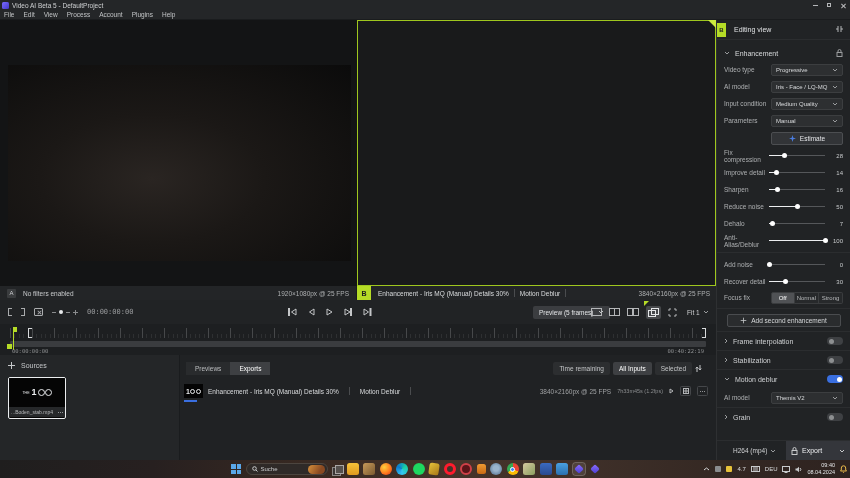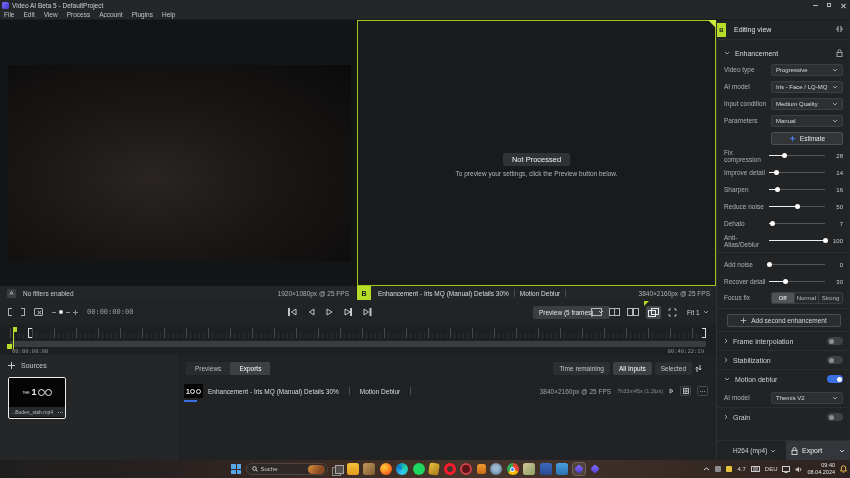--- a/index.html
+++ b/index.html
@@ -213,24 +213,20 @@
     <span class="menu-item">Plugins</span>
     <span class="menu-item">Help</span>
   </div>
 
   <div class="workspace">
     <div class="preview-a">
       <div class="video-a"></div>
     </div>
     <div class="preview-b">
       <div class="corner-flag"></div>
-      <div class="np-box">
-        <div class="np-title">Not Processed</div>
-        <div class="np-hint">To preview your settings, click the Preview button below.</div>
-      </div>
     </div>
   </div>
 
   <div class="infobar">
     <div class="info-a">
       <div class="badge-a">A</div>
       <span>No filters enabled</span>
       <span class="info-a-res">1920×1080px @ 25 FPS</span>
     </div>
     <div class="info-b">

